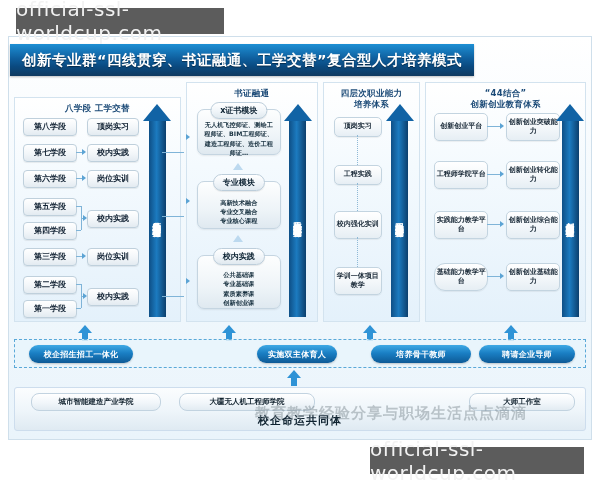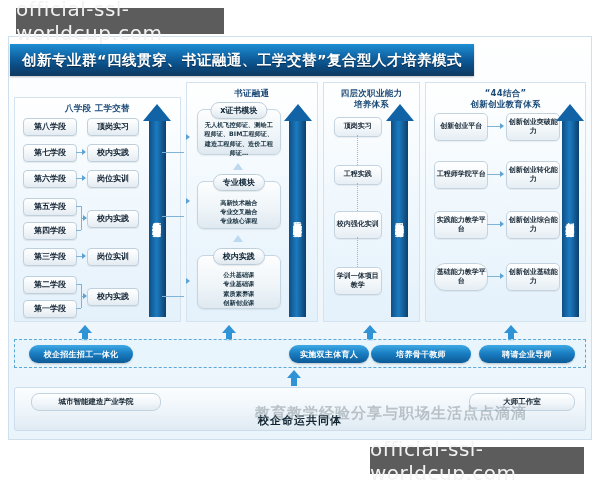--- a/index.html
+++ b/index.html
@@ -328,31 +328,32 @@
     <div class="h"></div>
     <div class="s"></div>
   </div>
 <div class="upArrowBlue" style="left:504px;top:325px;">
     <div class="h"></div>
     <div class="s"></div>
   </div>
 
 <div class="band">
   <div class="bluepill" style="left:14px;width:104px;">校企招生招工一体化</div>
-  <div class="bluepill" style="left:242px;width:80px;margin-left:32px;">实施双主体育人</div>
+  <div class="bluepill" style="left:242px;width:80px;">实施双主体育人</div>
   <div class="bluepill" style="left:356px;width:100px;">培养骨干教师</div>
   <div class="bluepill" style="left:464px;width:96px;">聘请企业导师</div>
 </div>
 
 <div class="upArrowBlue" style="left:287px;top:370px;">
     <div class="h"></div>
     <div class="s"></div>
   </div>
 
 <div class="bottombar">
   <div class="instpill" style="left:16px;width:128px;">城市智能建造产业学院</div>
+  <div class="instpill" style="left:164px;width:134px;">大疆无人机工程师学院</div>
   <div class="instpill" style="left:454px;width:104px;">大师工作室</div>
   <div class="bottomtitle">校企命运共同体</div>
 </div>
 
 <div class="wm-gray">教育教学经验分享与职场生活点点滴滴</div>
 <div class="wm-box wm-top">official-ssl-worldcup.com</div>
 <div class="wm-box wm-bot">official-ssl-worldcup.com</div>
 
 </body></html>

